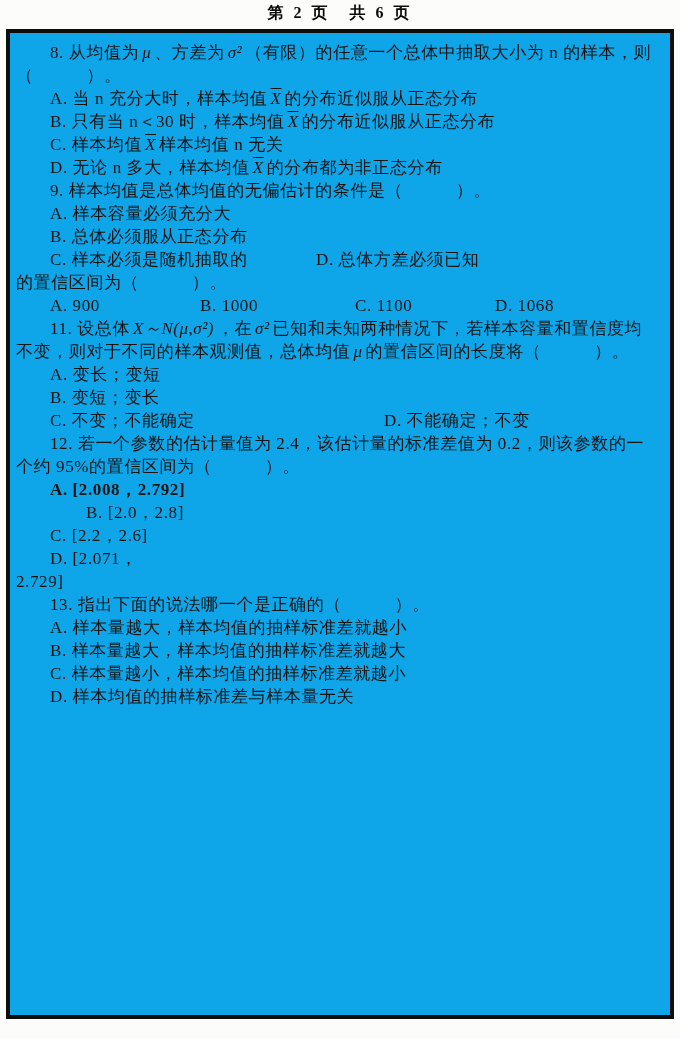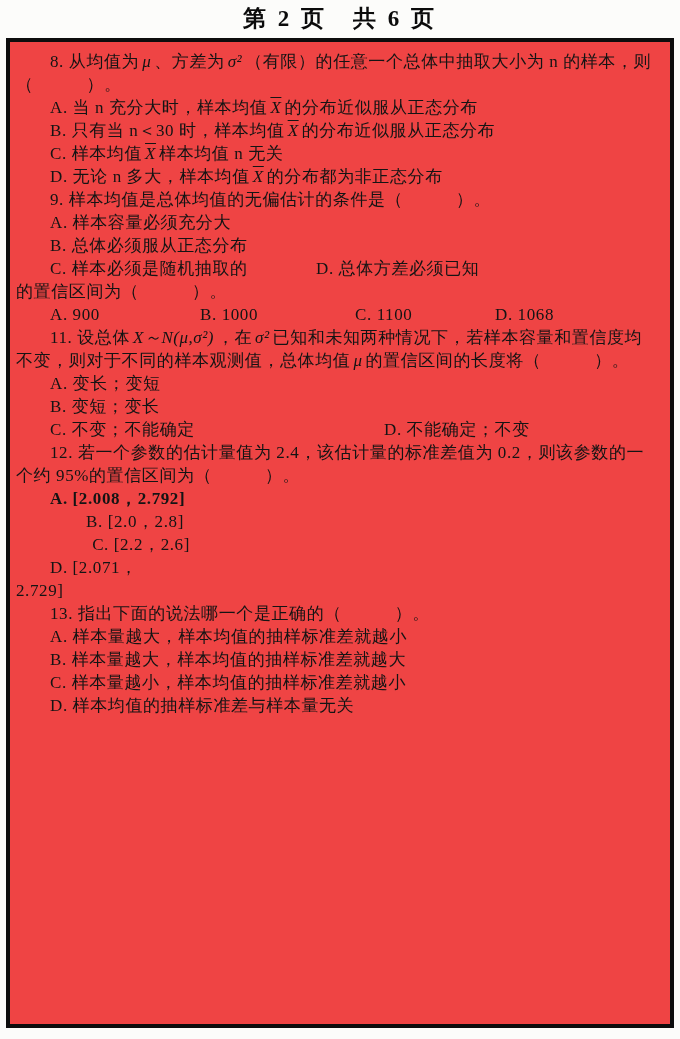--- a/index.html
+++ b/index.html
@@ -7,33 +7,33 @@
     width: 680px; height: 1039px;
     background: #fcfcfa;
     color: #141414;
     font-family: "Liberation Serif", "DejaVu Serif", serif;
     overflow: hidden;
   }
   .page { width: 680px; height: 1039px; position: relative; }
   .page-header {
     text-align: center;
     font-weight: bold;
-    font-size: 23px;
+    font-size: 16px;
     letter-spacing: 3px;
     padding-top: 3px;
     height: 26px;
     color: #0b0b0b;
   }
   .doc-box {
-    margin: 9px 6px;
+    margin: 0 6px;
     height: 990px;
     box-sizing: border-box;
     border: 4px solid #0d0d0d;
     padding: 8px 6px 0 6px;
-    background: #ef4444;
+    background: #0ea5e9;
     font-size: 17px;
   }
   p.ln {
     margin: 0;
     line-height: 23px;
     letter-spacing: 0.6px;
     white-space: nowrap;
   }
   .indent { padding-left: 34px; }
   .math {
@@ -49,21 +49,21 @@
   }
   .row { display: flex; }
   .row > span { display: inline-block; }
   .q9a  { width: 266px; }
   .q10a { width: 150px; }
   .q10b { width: 155px; }
   .q10c { width: 140px; }
   .q11a { width: 334px; }
   .q12a { width: 210px; font-weight: bold; }
   .q12b { width: 170px; text-align: center; }
-  .q12c { width: 140px; text-align: right; }
+  .q12c { width: 140px; }
   
   .mt10 { margin-top: 10px; } .mt11 { margin-top: 11px; }
   .mt12 { margin-top: 12px; } .mt13 { margin-top: 13px; }
   .mt14 { margin-top: 14px; } .mt15 { margin-top: 15px; flex-direction: column; }
   .mt16 { margin-top: 16px; } .mt19 { margin-top: 19px; }
   .mt21 { margin-top: 21px; } .mt22 { margin-top: 22px; }
   .mt24 { margin-top: 24px; } .mt26 { margin-top: 26px; }
 </style>
 </head>
 <body>

